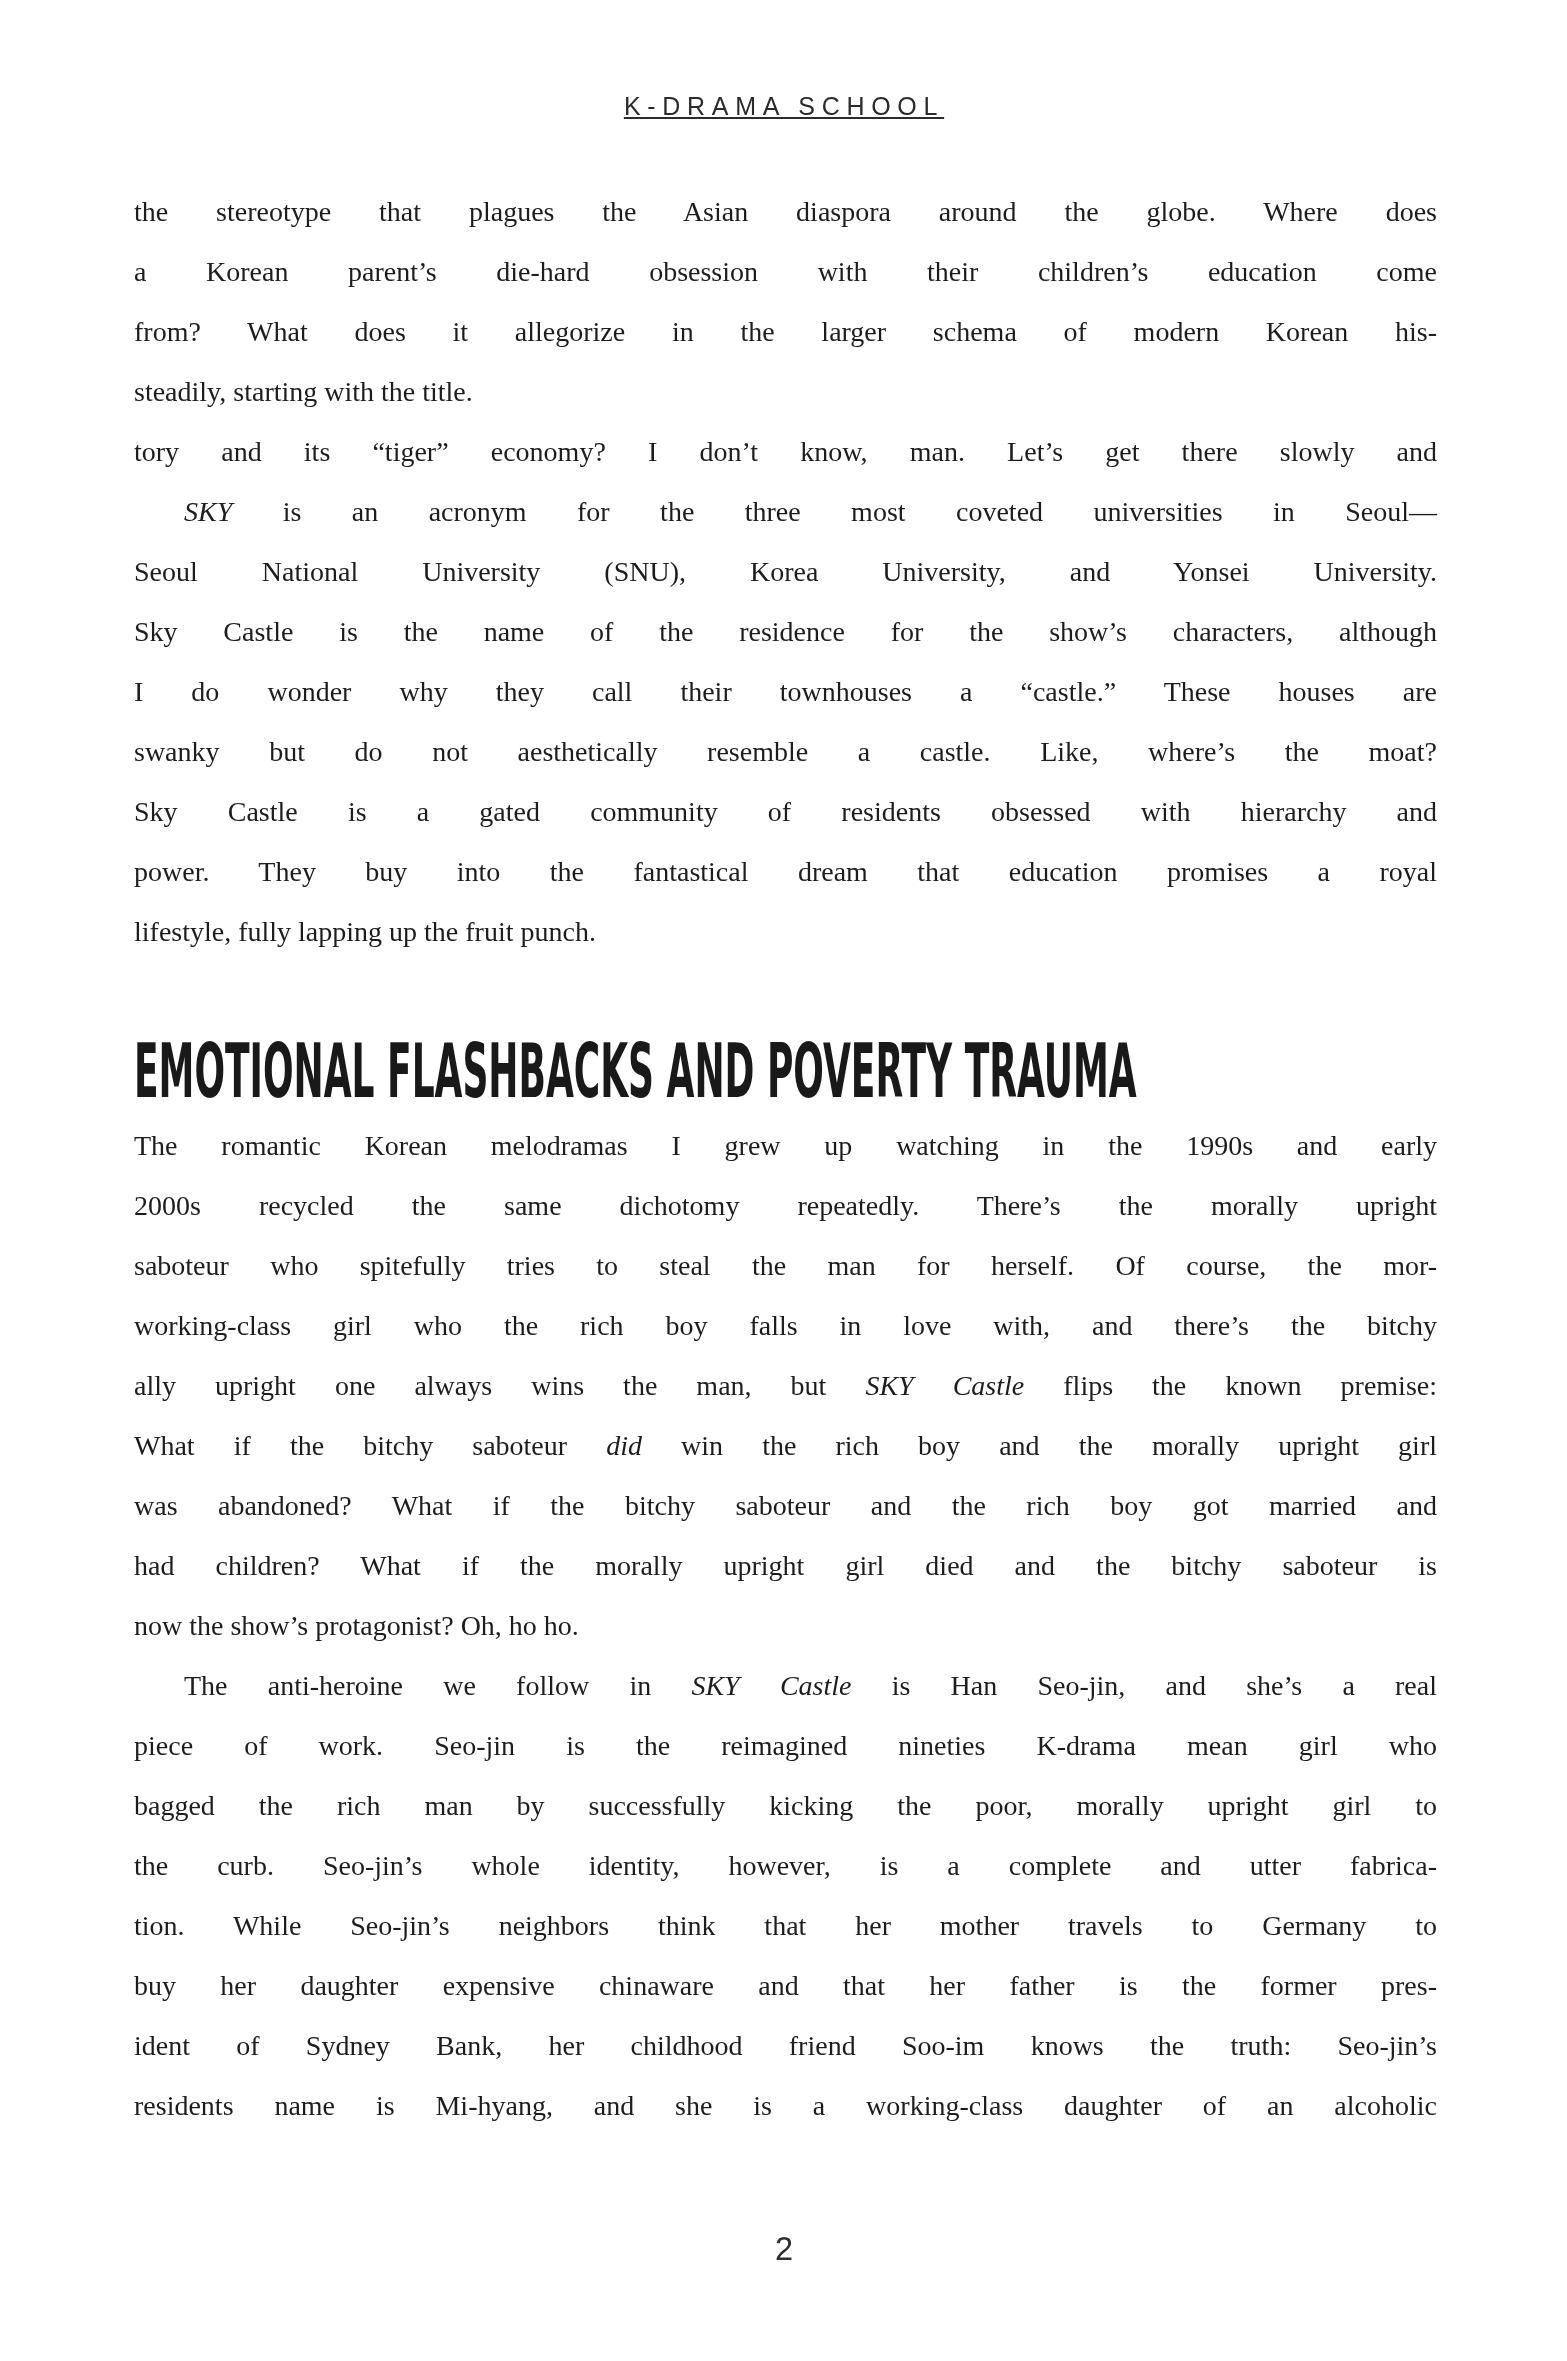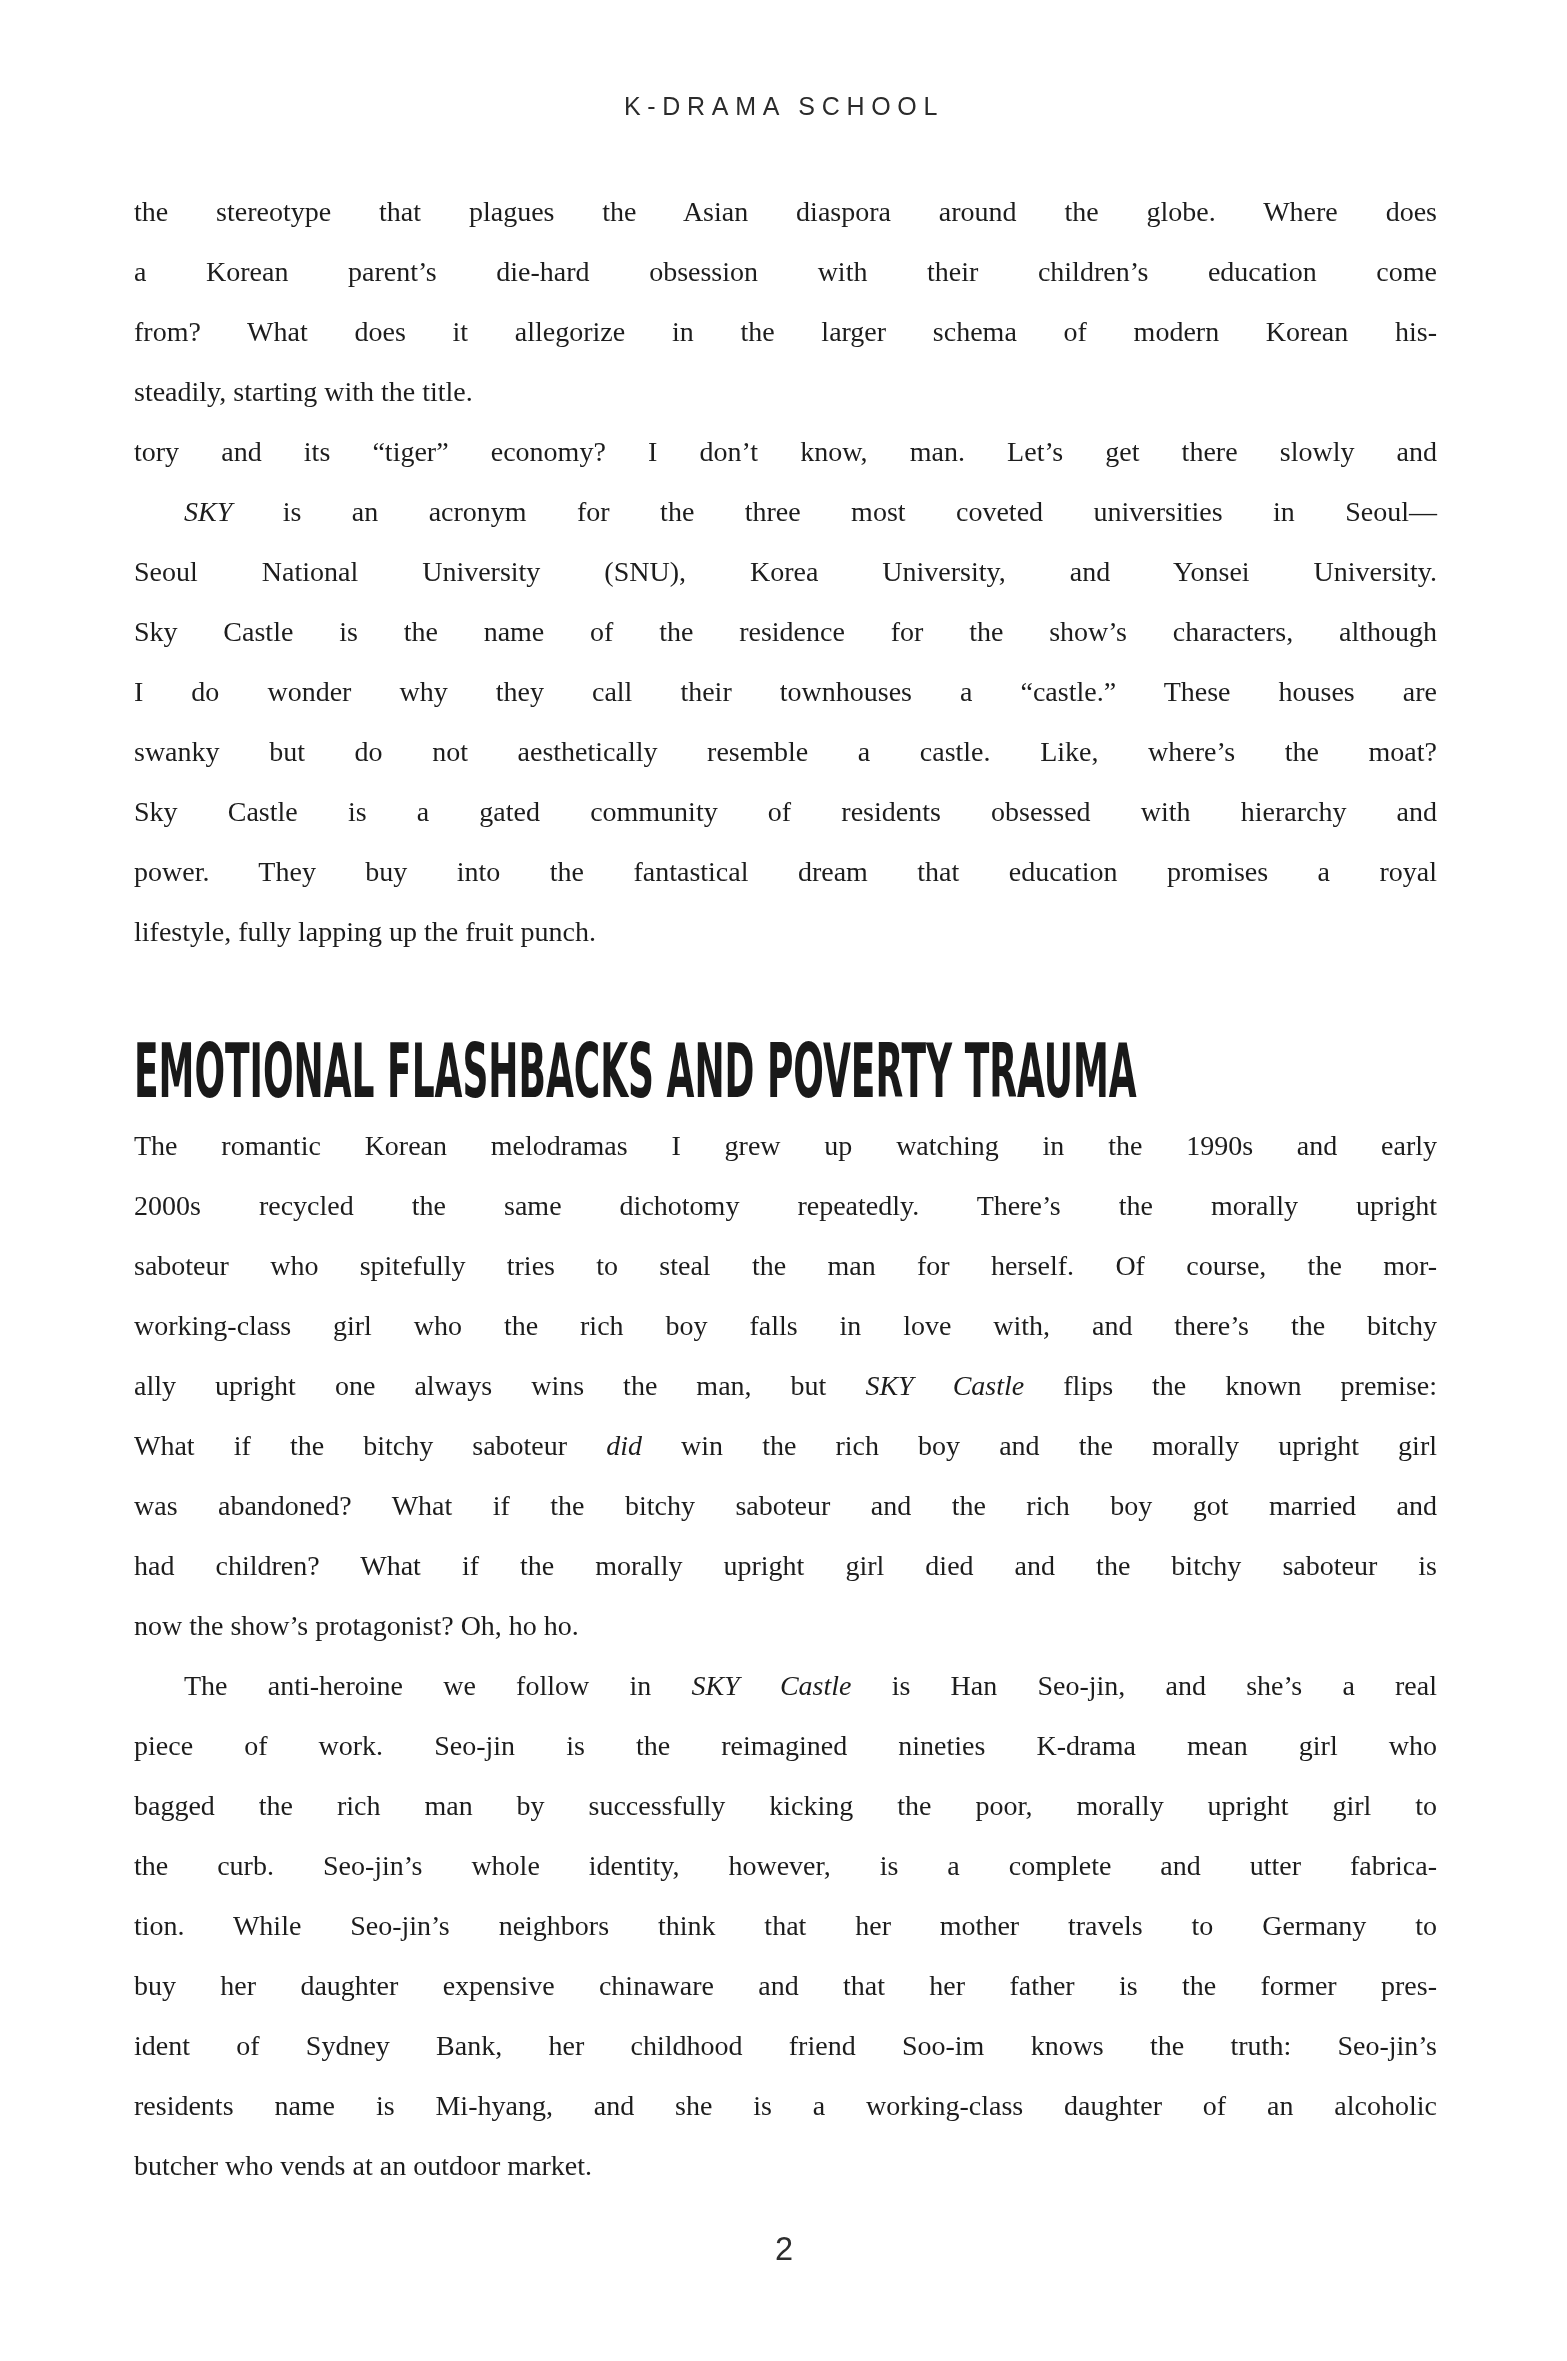--- a/index.html
+++ b/index.html
@@ -9,20 +9,21 @@
     position: relative;
     font-family: "Liberation Serif", "DejaVu Serif", serif;
   }
   .running-head {
     position: absolute; top: 92px; left: 0; width: 100%;
     text-align: center;
     font-family: "Liberation Sans", "DejaVu Sans", sans-serif;
     font-size: 25px; font-weight: 400;
     letter-spacing: 6.7px;
     color: #2b2b2b;
+    text-decoration: underline;
   }
   .text-block {
     position: absolute; left: 134px; width: 1303px;
     color: #1d1d1d;
   }
   .text-block-1 { top: 182px; }
   .text-block-2 { top: 1116px; }
   .paragraph { margin: 0; }
   .line {
     font-size: 28px;
@@ -99,20 +100,19 @@
       </div>
     <div class="paragraph">
         <div class="line indent"><span>The anti-heroine we follow in </span><i>SKY Castle</i><span> is Han Seo-jin, and she’s a real</span></div>
         <div class="line"><span>piece of work. Seo-jin is the reimagined nineties K-drama mean girl who</span></div>
         <div class="line"><span>bagged the rich man by successfully kicking the poor, morally upright girl to</span></div>
         <div class="line"><span>the curb. Seo-jin’s whole identity, however, is a complete and utter fabrica-</span></div>
         <div class="line"><span>tion. While Seo-jin’s neighbors think that her mother travels to Germany to</span></div>
         <div class="line"><span>buy her daughter expensive chinaware and that her father is the former pres-</span></div>
         <div class="line"><span>ident of Sydney Bank, her childhood friend Soo-im knows the truth: Seo-jin’s</span></div>
         <div class="line"><span>residents name is Mi-hyang, and she is a working-class daughter of an alcoholic</span></div>
-        <div class="line last"><span>butcher who vends at an outdoor market.</span></div>
       </div>
   </main>
 
   <footer class="page-number">2</footer>
 
 </div>
 
 
 </body></html>

